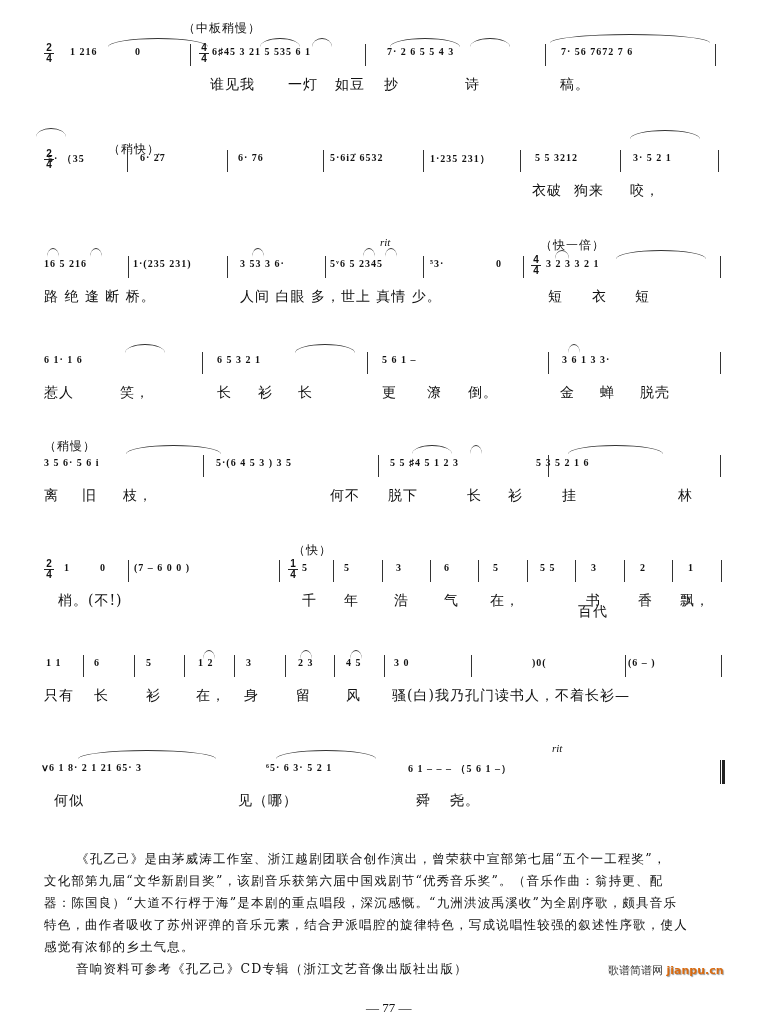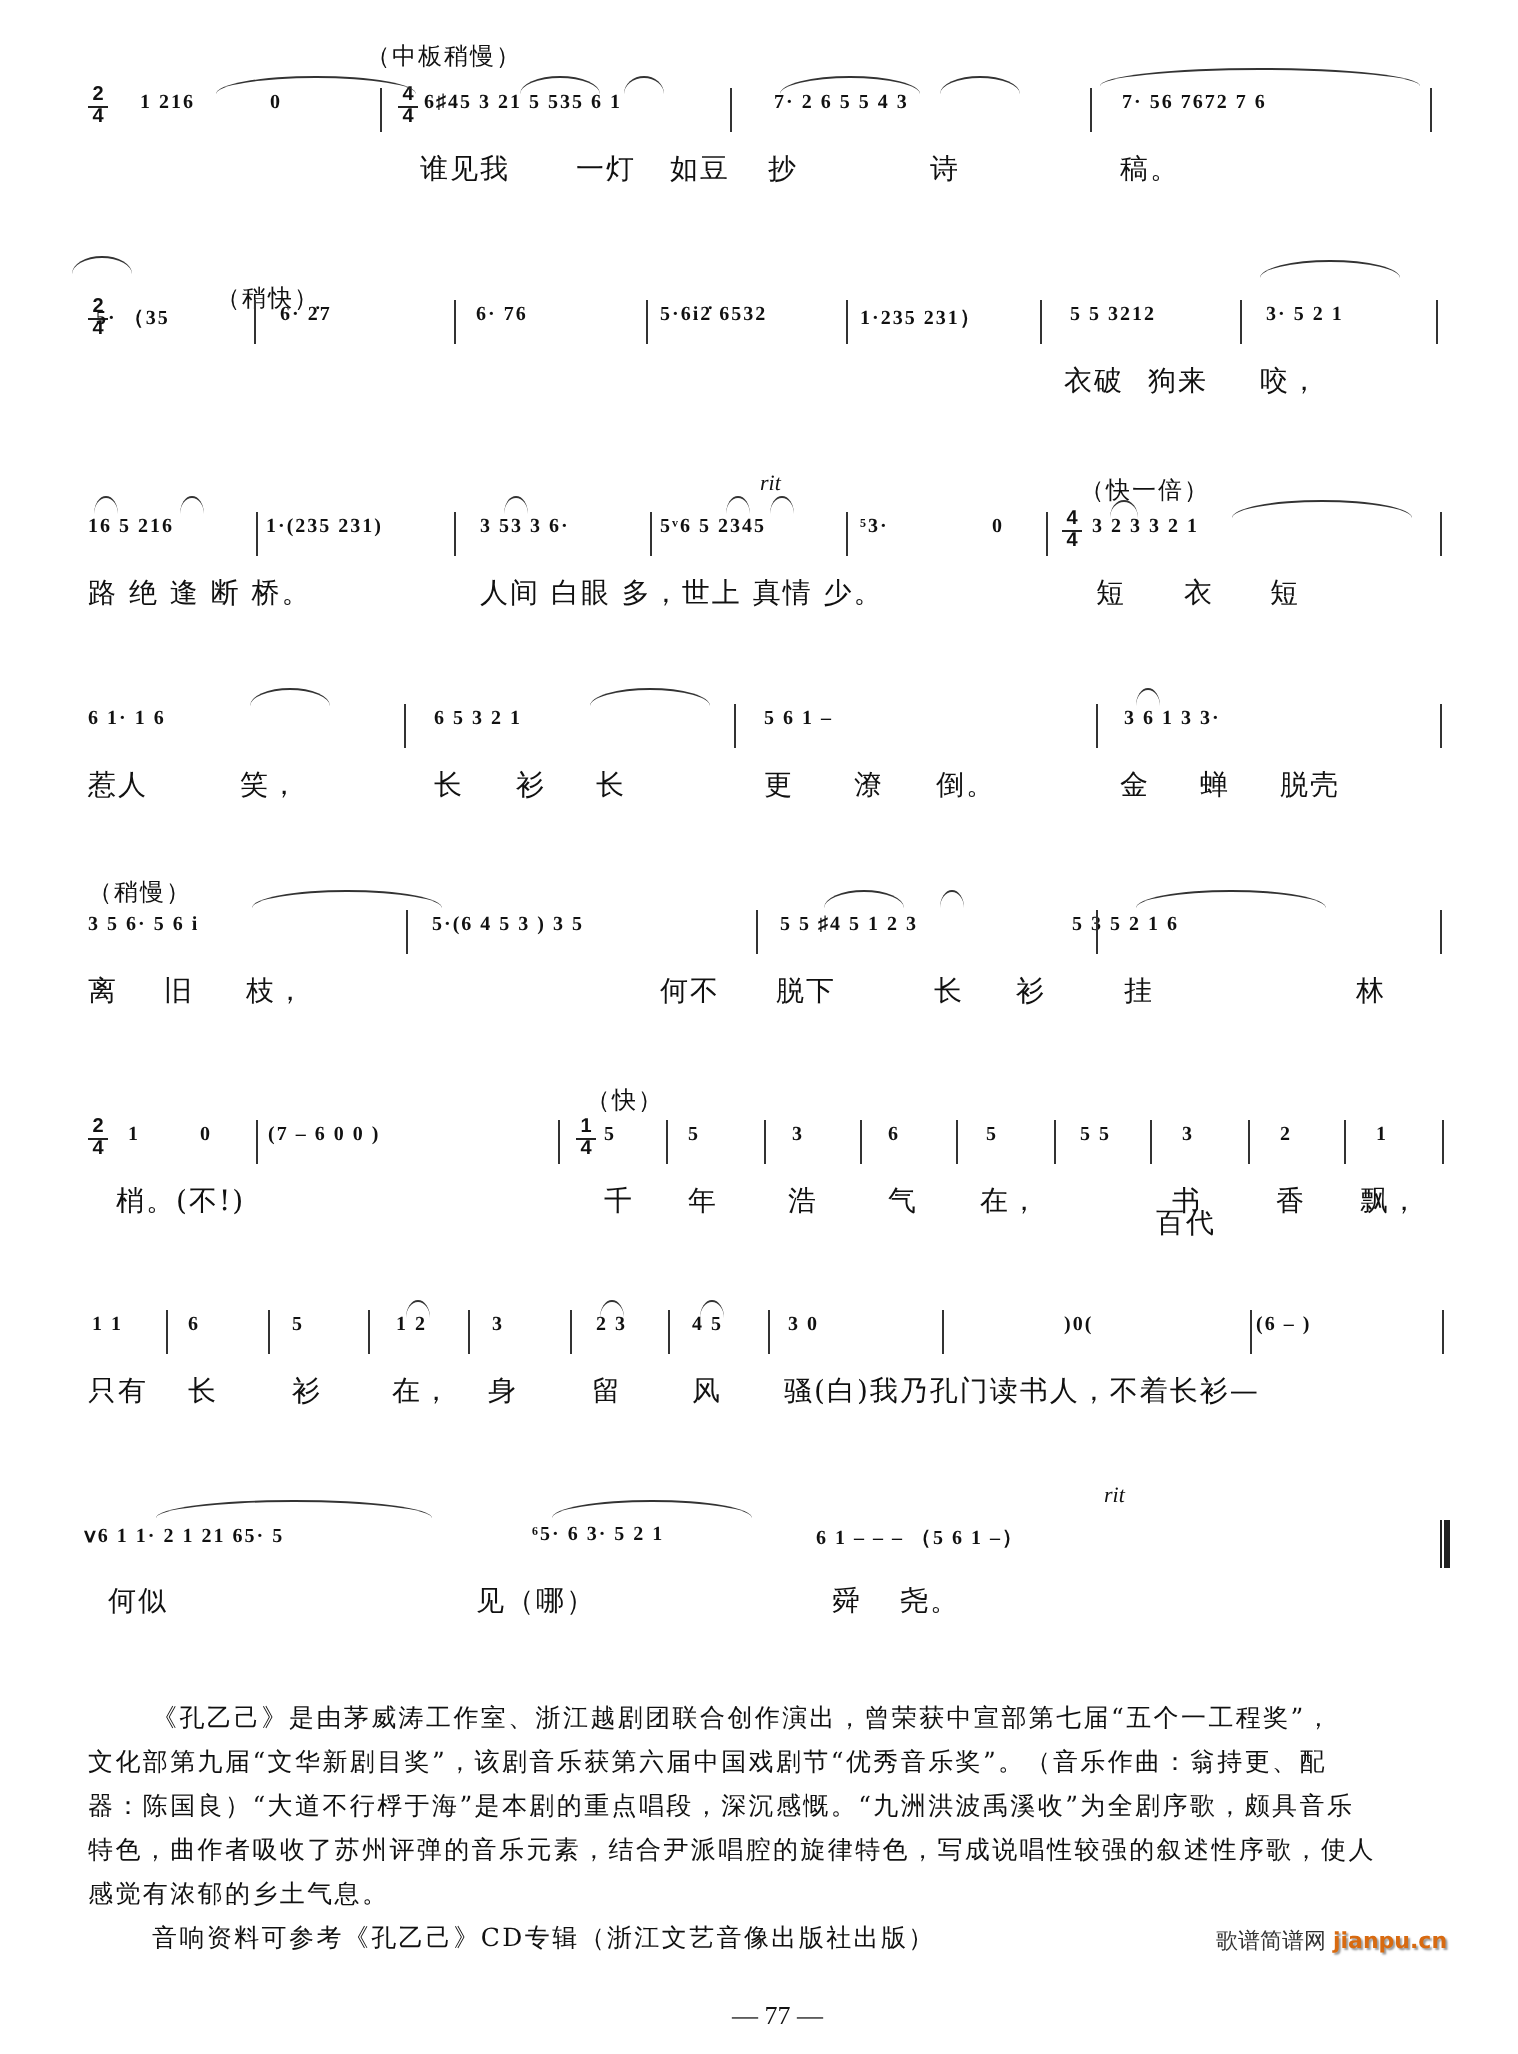--- a/index.html
+++ b/index.html
@@ -210,21 +210,21 @@
       <div class="abs lyric" style="left: 94px; top: 687px;">长</div>
       <div class="abs lyric" style="left: 146px; top: 687px;">衫</div>
       <div class="abs lyric" style="left: 196px; top: 687px;">在，</div>
       <div class="abs lyric" style="left: 244px; top: 687px;">身</div>
       <div class="abs lyric" style="left: 296px; top: 687px;">留</div>
       <div class="abs lyric" style="left: 346px; top: 687px;">风</div>
       <div class="abs lyric" style="left: 392px; top: 687px;">骚(白)我乃孔门读书人，不着长衫—</div>
     </div>
     <div>
       <div class="abs rit" style="left: 552px; top: 742px;">rit</div>
-      <div class="abs note" style="left: 42px; top: 762px;">ⅴ6 1  1·     2 1 21  65· 5</div>
+      <div class="abs note" style="left: 42px; top: 762px;">ⅴ6 1  8·     2 1 21  65· 3</div>
       <div class="abs note" style="left: 266px; top: 762px;">⁶5·     6 3· 5 2 1</div>
       <div class="abs note" style="left: 408px; top: 762px;">6      1      –      –      –  （5      6      1      –）</div>
       <div class="dbar" style="left: 720px; top: 760px;"></div>
       <div class="abs lyric" style="left: 54px; top: 792px;">何似</div>
       <div class="abs lyric" style="left: 238px; top: 792px;">见（哪）</div>
       <div class="abs lyric" style="left: 416px; top: 792px;">舜</div>
       <div class="abs lyric" style="left: 450px; top: 792px;">尧。</div>
     </div>
     <div class="slur" style="left: 108px; top: 38px; width: 100px;"></div>
     <div class="slur" style="left: 260px; top: 38px; width: 40px;"></div>

